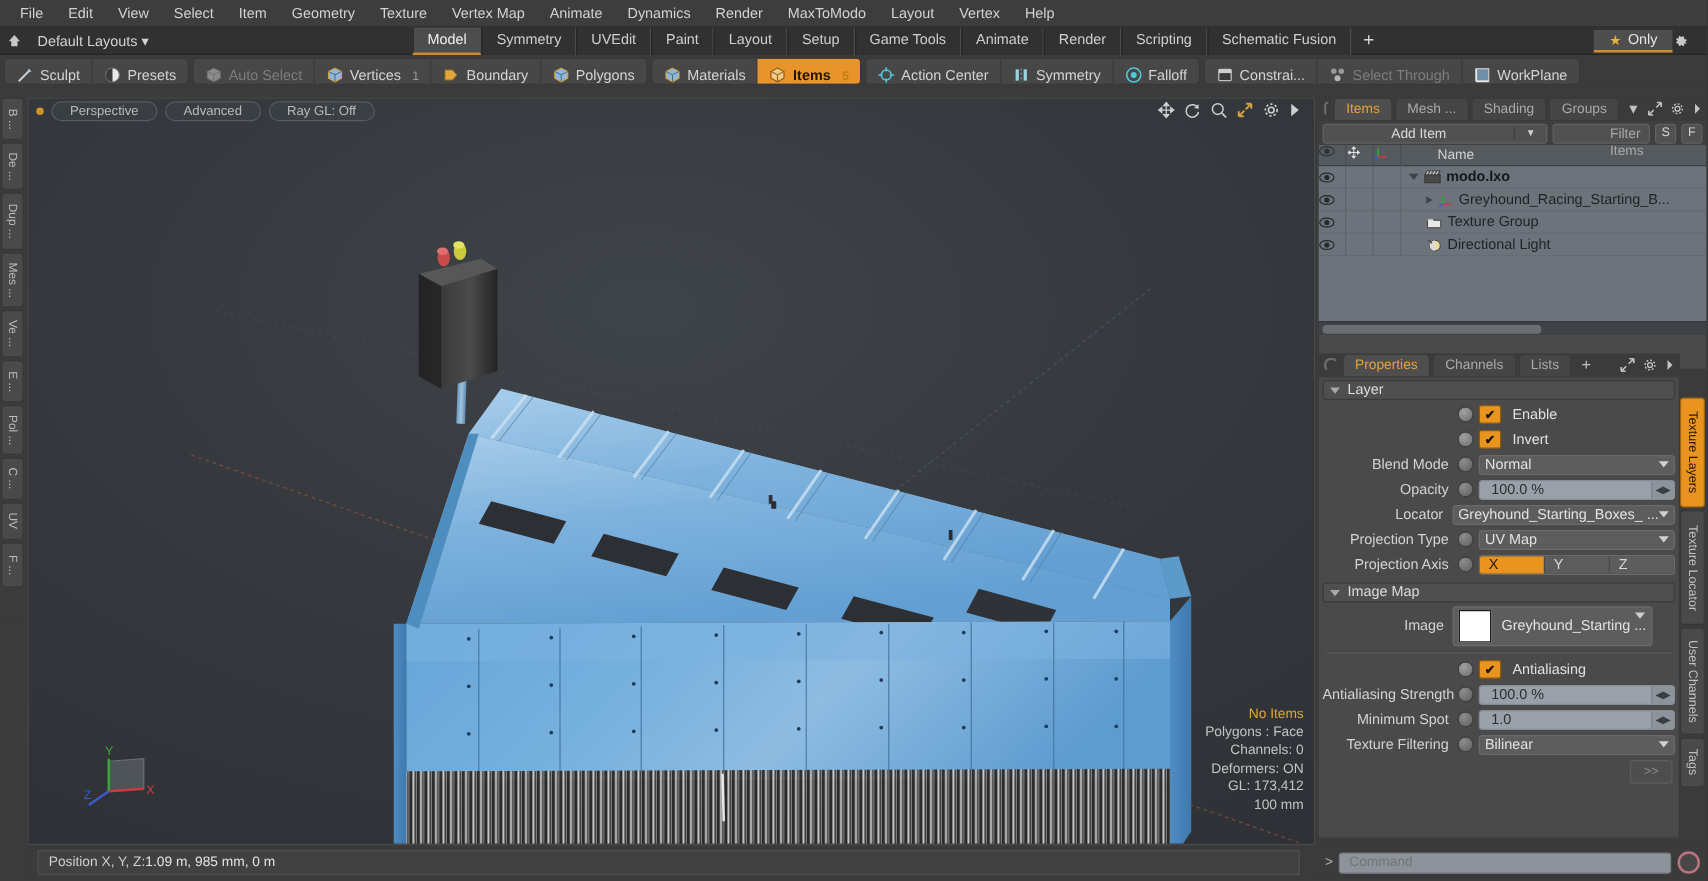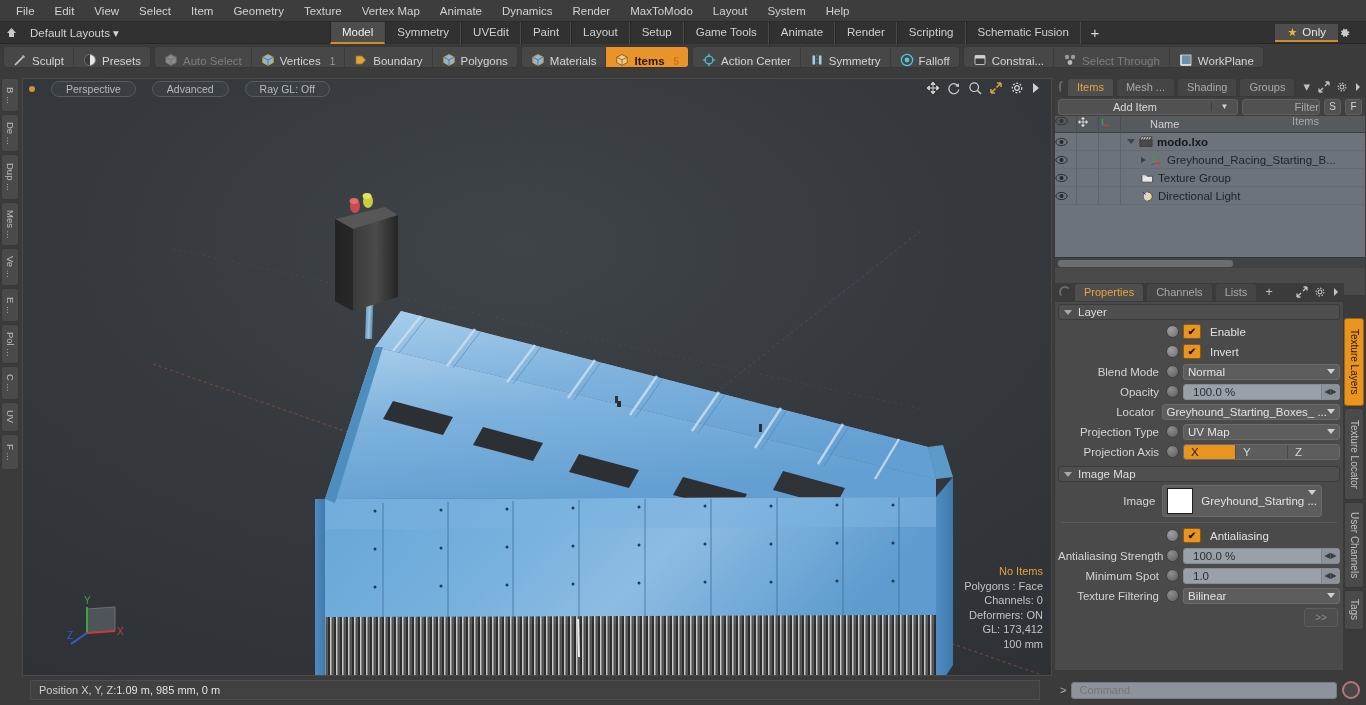--- a/index.html
+++ b/index.html
@@ -93,21 +93,21 @@
     position:absolute; left:22px; top:78px; width:1030px; height:598px;
     background:#2c2f33; border:1px solid #4a4a4a; overflow:hidden;
   }
   .viewport{
     position:absolute; inset:0;
     background:
       radial-gradient(ellipse 900px 520px at 48% 28%, #3f4449 0%, #363a3f 45%, #2e3236 100%);
   }
   .vp-head{
     position:absolute; left:0; top:0; width:100%; height:20px;
-    display:flex; align-items:center; gap:16px; padding-left:6px; z-index:6;
+    display:flex; align-items:center; gap:6px; padding-left:6px; z-index:6;
   }
   .vp-dot{ width:6px; height:6px; border-radius:50%; background:#d1942c; }
   .vp-btn{
     padding:1px 14px; font-size:10.5px; color:#b9b9b9;
     border:1px solid #565b60; border-radius:9px; background:rgba(70,75,80,.30);
     white-space:nowrap;
   }
   .vp-icons{
     position:absolute; right:6px; top:2px; display:flex; align-items:center; gap:7px; z-index:6;
   }
@@ -176,21 +176,21 @@
     flex:0 0 180px; display:flex; align-items:center; height:16px;
     background:#515151; border:1px solid #606060; border-radius:3px;
   }
   .additem .lbl{ flex:1; text-align:center; font-size:11px; color:#dadada; }
   .additem .arw{
     width:26px; text-align:center; font-size:8px; color:#d0d0d0;
     border-left:1px solid #3d3d3d;
   }
   .filteritems{
     flex:1; height:16px; background:#515151; border:1px solid #606060; border-radius:3px;
-    font-size:11px; color:#a8a8a8; text-align:right; line-height:14px;padding-left:45px;
+    font-size:11px; color:#a8a8a8; text-align:left; line-height:14px;padding-left:45px;
   }
   .sqbtn{
     width:17px; height:16px; background:#515151; border:1px solid #606060; border-radius:3px;
     font-size:10px; color:#d4d4d4; text-align:center; line-height:14px;
   }
 
   .tree-head{
     display:flex; align-items:center; height:17px; background:#555a5f; border-bottom:1px solid #3c4045;
     color:#cfcfcf; font-size:11px;
   }
@@ -286,21 +286,21 @@
     <div class="mi">Select</div>
     <div class="mi">Item</div>
     <div class="mi">Geometry</div>
     <div class="mi">Texture</div>
     <div class="mi">Vertex Map</div>
     <div class="mi">Animate</div>
     <div class="mi">Dynamics</div>
     <div class="mi">Render</div>
     <div class="mi">MaxToModo</div>
     <div class="mi">Layout</div>
-    <div class="mi">System</div>
+    <div class="mi">Vertex</div>
     <div class="mi">Help</div>
   </div>
 
   <div class="layoutbar">
     <div class="homeicon">
       <svg width="11" height="11" viewBox="0 0 11 11">
           <path d="M5.5 1 L10 6 H8 V10 H3 V6 H1 Z" fill="#c9c9c9"></path>
         </svg>
     </div>
     <div class="deflay">

